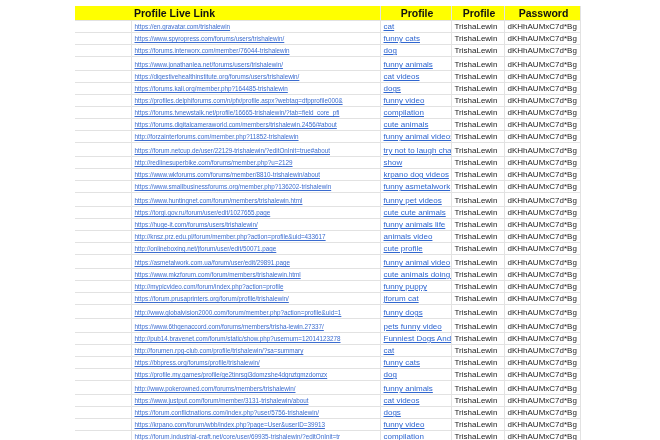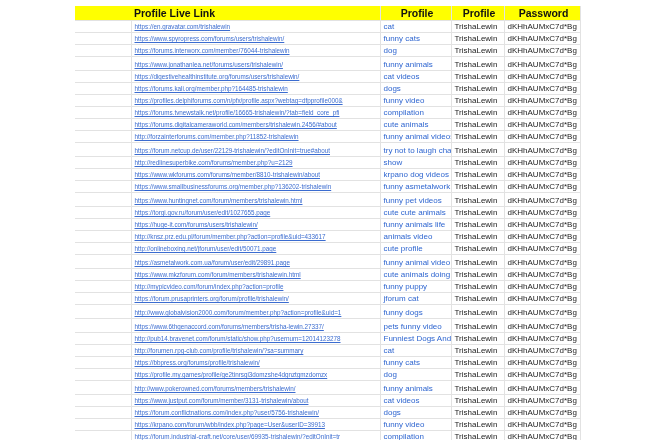--- a/index.html
+++ b/index.html
@@ -9,21 +9,21 @@
                 table-layout: fixed; width: 505px; }
   table.sheet td, table.sheet th { padding: 0 0 0 3px; white-space: nowrap; overflow: hidden;
                 border-bottom: 1px solid #e2e2e2; border-right: 1px solid #e2e2e2;
                 font-size: 8px; line-height: 11px; height: 11px; vertical-align: bottom; }
   table.sheet th { background: #ffff00; color: #111; font-weight: bold; font-size: 10.5px;
                    height: 14px; line-height: 14px; text-align: center; border-bottom: 1px solid #e2e2e2; }
   table.sheet th.link-h { text-align: left; padding-left: 3px; }
   table.sheet th.blank-h { border-right: none; }
   td.blank { border-right: 1px solid #e2e2e2; }
   td.link a { color: #3b6cd0; text-decoration: underline; font-size: 6.3px; }
-  td.kw a { color: #2f66d0; font-size: 8px; }
+  td.kw a { color: #2f66d0; text-decoration: underline; font-size: 8px; }
   td.user, td.pass { color: #222; font-size: 8px; }
   tr.tall td { height: 13px; }
 </style>
 </head>
 <body>
 
 <table class="sheet">
   <colgroup>
     <col style="width:56px">
     <col style="width:249px">

